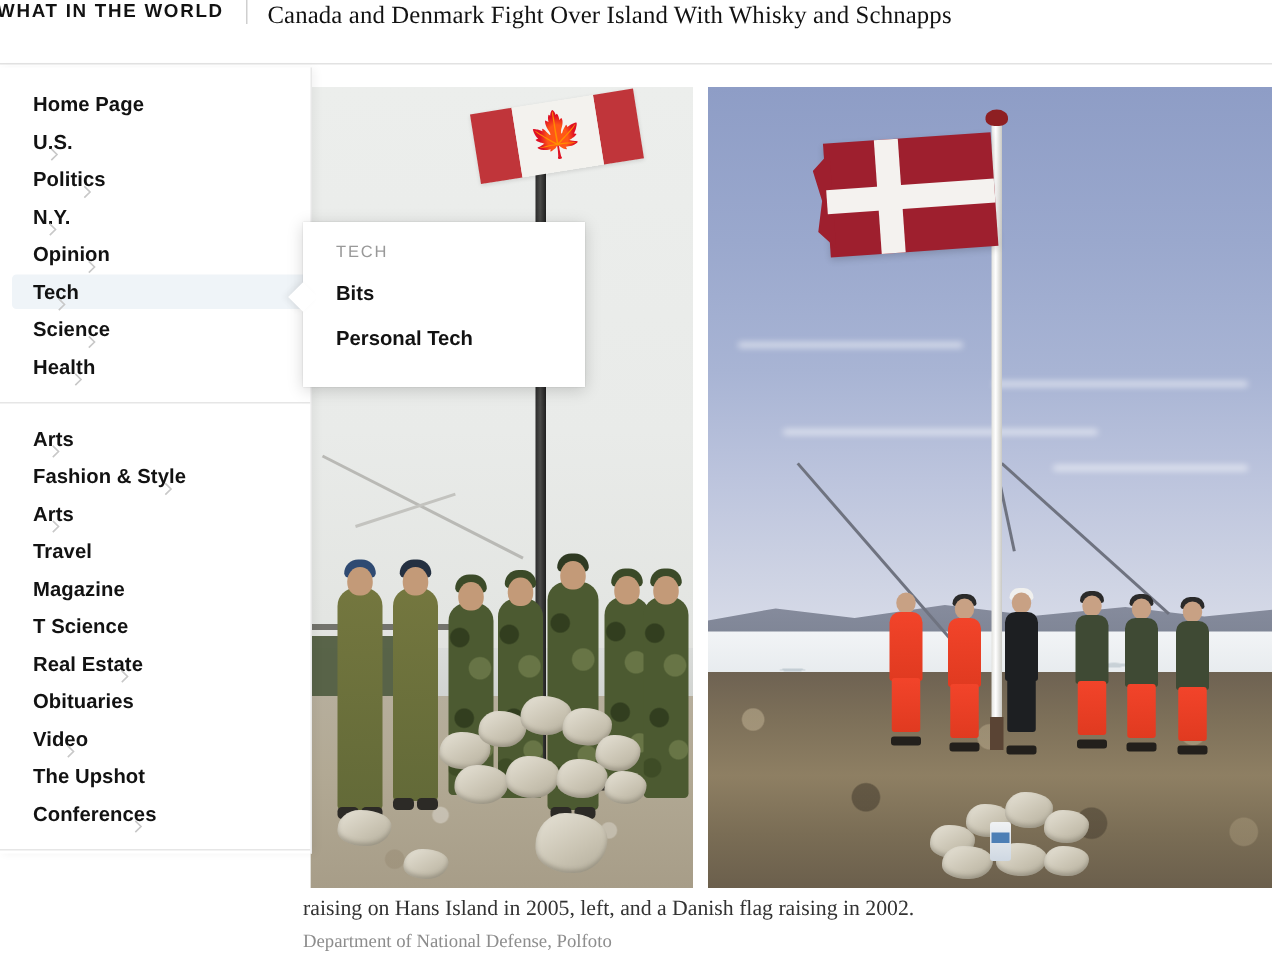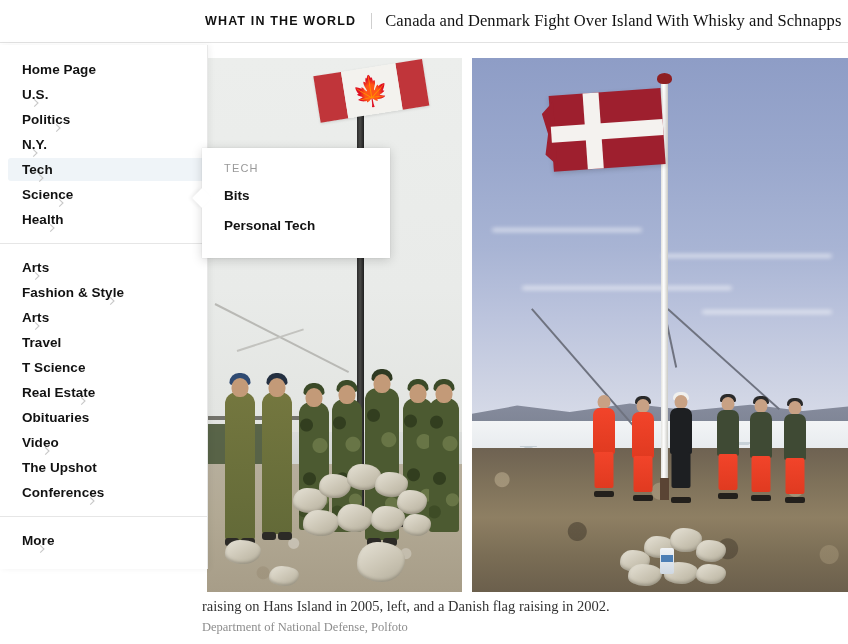--- a/index.html
+++ b/index.html
@@ -26,22 +26,20 @@
     width: 848px; height: 644px;
     background: #fff;
   }
 
   .article-header {
     position: absolute;
     left: 0; top: 0;
     width: 848px; height: 43px;
     border-bottom: 1px solid #e2e2e2;
     display: flex;
-    align-items: center;
-    padding-left: 207px;
     background: #fff;
   }
   .kicker {
     font-family: "Liberation Sans", sans-serif;
     font-weight: 700;
     font-size: 12.5px;
     letter-spacing: 1.15px;
     color: #121212;
     white-space: nowrap;
     margin-left: -2px;
@@ -594,20 +592,28 @@
           </span>
         </li>
         <li class="nav-item">
           <span class="label">N.Y.</span>
           <span class="chev">
             <svg width="9" height="9" viewBox="0 0 9 9" aria-hidden="true">
               <path d="M2.2 0.8 L6.0 4.5 L2.2 8.2" fill="none" stroke="#c8c8c8" stroke-width="1.1"></path>
             </svg>
           </span>
         </li>
+        <li class="nav-item">
+          <span class="label">Opinion</span>
+          <span class="chev">
+            <svg width="9" height="9" viewBox="0 0 9 9" aria-hidden="true">
+              <path d="M2.2 0.8 L6.0 4.5 L2.2 8.2" fill="none" stroke="#c8c8c8" stroke-width="1.1"></path>
+            </svg>
+          </span>
+        </li>
         <li class="nav-item is-active">
           <span class="hl"></span>
           <span class="label">Tech</span>
           <span class="chev">
             <svg width="9" height="9" viewBox="0 0 9 9" aria-hidden="true">
               <path d="M2.2 0.8 L6.0 4.5 L2.2 8.2" fill="none" stroke="#c8c8c8" stroke-width="1.1"></path>
             </svg>
           </span>
         </li>
         <li class="nav-item">
@@ -648,20 +654,23 @@
         <li class="nav-item">
           <span class="label">Arts</span>
           <span class="chev">
             <svg width="9" height="9" viewBox="0 0 9 9" aria-hidden="true">
               <path d="M2.2 0.8 L6.0 4.5 L2.2 8.2" fill="none" stroke="#c8c8c8" stroke-width="1.1"></path>
             </svg>
           </span>
         </li>
         <li class="nav-item">
           <span class="label">Travel</span>
+        </li>
+        <li class="nav-item">
+          <span class="label">Magazine</span>
         </li>
         <li class="nav-item">
           <span class="label">T Science</span>
         </li>
         <li class="nav-item">
           <span class="label">Real Estate</span>
           <span class="chev">
             <svg width="9" height="9" viewBox="0 0 9 9" aria-hidden="true">
               <path d="M2.2 0.8 L6.0 4.5 L2.2 8.2" fill="none" stroke="#c8c8c8" stroke-width="1.1"></path>
             </svg>

